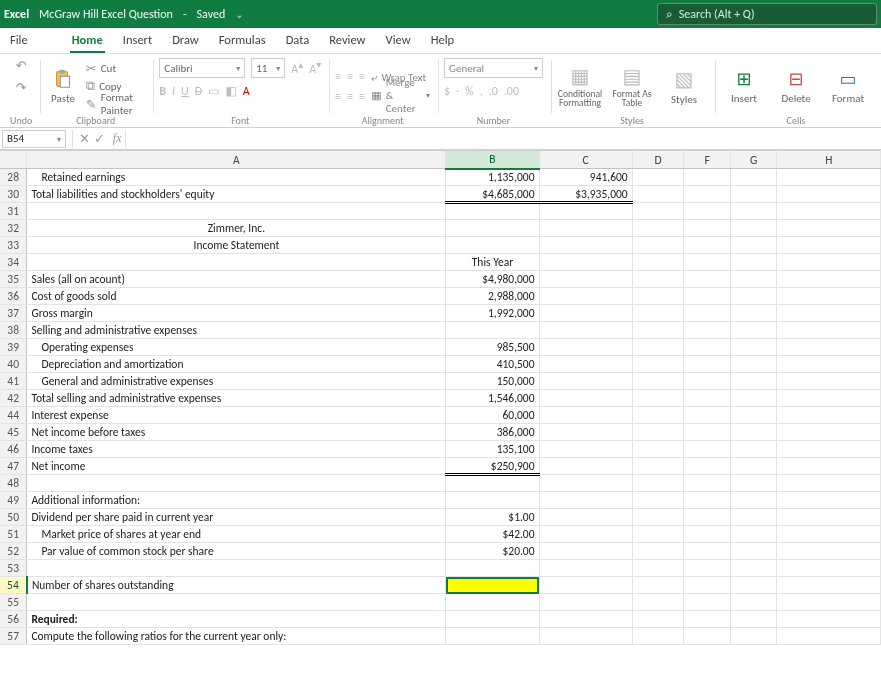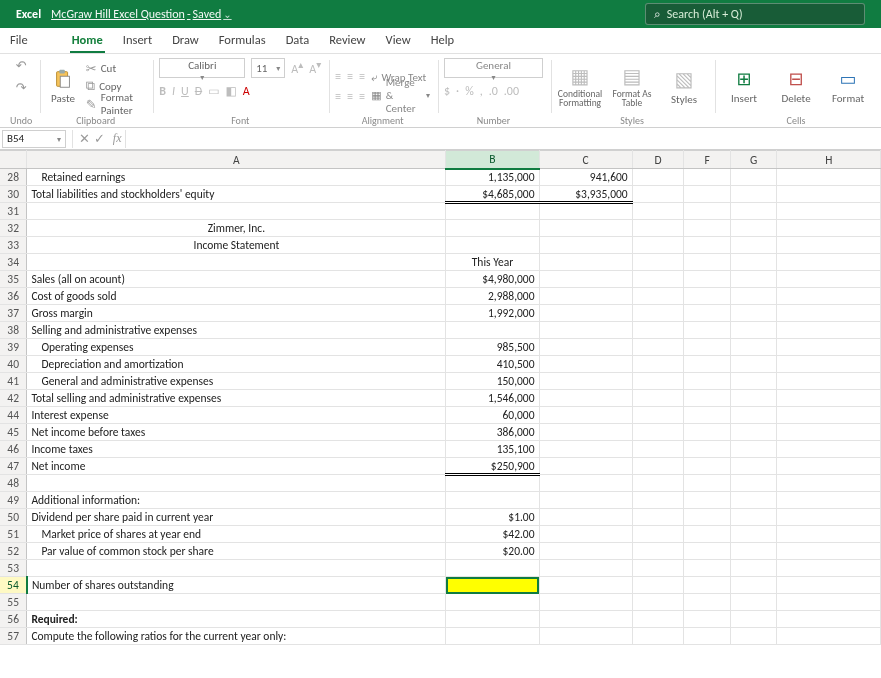--- a/index.html
+++ b/index.html
@@ -1,40 +1,40 @@
 <!DOCTYPE html>
 <html><head>
 <meta charset="utf-8">
 <style>
   * { box-sizing: border-box; margin: 0; padding: 0; }
   body { font-family: "Segoe UI", Calibri, Arial, sans-serif; font-size: 12px; background: #fff; color: #222; width: 881px; height: 678px; overflow: hidden; display: flex; flex-direction: column; }
-  .titlebar { background: #107c41; color: #fff; height: 28px; display: flex; align-items: center; padding: 0 16px; gap: 10px; }
+  .titlebar { background: #107c41; color: #fff; height: 28px; display: flex; align-items: center; padding: 0 4px; gap: 10px; }
   .titlebar .app { font-weight: 600; font-size: 12px; }
-  .titlebar .doc { font-size: 12px; opacity: .95; display: flex; align-items: flex-end; gap: 2px; text-decoration: underline; }
+  .titlebar .doc { font-size: 12px; opacity: .95; display: flex; align-items: flex-end; gap: 10px; }
   .titlebar .chev { font-size: 10px; opacity: .8; }
   .titlebar .spacer { flex: 1; }
   .searchwrap { display: flex; align-items: center; gap: 6px; background: #185c37; border: 1px solid rgba(255,255,255,.3); border-radius: 3px; padding: 2px 8px; width: 220px; height: 22px; }
   .searchwrap .icon { font-size: 12px; opacity: .9; }
   .searchwrap span.hint { font-size: 12px; color: #d7ecd7; }
   .tabs { background: #fff; height: 26px; display: flex; align-items: flex-end; padding: 0 8px; gap: 16px; border-bottom: 1px solid #e1e1e1; }
   .tabs .tab { font-size: 12.5px; color: #444; padding: 4px 2px 6px 2px; cursor: default; }
   .tabs .tab.active { color: #15803d; font-weight: 700; border-bottom: 2px solid #107c41; padding-bottom: 4px; margin-left: 24px; }
   .ribbon { background: #fff; border-bottom: 1px solid #d0d0d0; display: flex; height: 74px; padding: 2px 4px 0 4px; gap: 2px; }
   .rgroup { display: flex; flex-direction: column; align-items: center; justify-content: space-between; padding: 2px 6px 1px 6px; position: relative; }
   .rgroup + .rgroup::before { content:""; position:absolute; left:0; top:4px; bottom:14px; width:1px; background:#e2e2e2; }
   .rgroup .body { display:flex; align-items:center; gap:6px; flex:1; }
   .rgroup .label { font-size: 10px; color: #8a8a8a; height:12px; }
   .bigbtn { display:flex; flex-direction:column; align-items:center; justify-content:center; width:46px; height:56px; gap:2px; }
   .bigbtn svg, .bigbtn .glyph { height:22px; }
   .bigbtn .cap { font-size:11px; color:#666; }
   .iconcol { display:flex; flex-direction:column; gap:2px; }
   .minibtn { display:flex; align-items:center; gap:4px; font-size:11px; color:#666; height:16px; }
   .ph { color:#888; }
   .fontbox, .sizebox { border:1px solid #cfcfcf; height:20px; font-size:11px; color:#666; background:#fff; display:flex; align-items:center; justify-content:space-between; padding:0 4px; }
-  .fontbox { width:86px;flex-direction:column; }
+  .fontbox { width:86px; }
   .sizebox { width:34px; }
   .chev2 { font-size:8px; color:#888; }
   .stackicons { display:flex; gap:6px; }
   .grayicon { color:#9a9a9a; font-size:13px; }
   .lightgray { color:#bdbdbd; }
   .cellref { height:22px; border-bottom:1px solid #d0d0d0; display:flex; align-items:center; background:#fff; }
   .namebox { width:64px; border:1px solid #cfcfcf; height:18px; margin:0 0 0 2px; font-size:11px; padding:0 4px; display:flex; align-items:center; justify-content:space-between; }
   .fxsep { width:1px; background:#e2e2e2; height:18px; margin:0 6px; }
   .fxbtn { color:#9a9a9a; font-size:12px; padding:0 4px; font-style:italic; font-family:"Cambria Math",serif; }
   .fxinput { flex:1; height:18px; border-left:1px solid #e2e2e2; }

